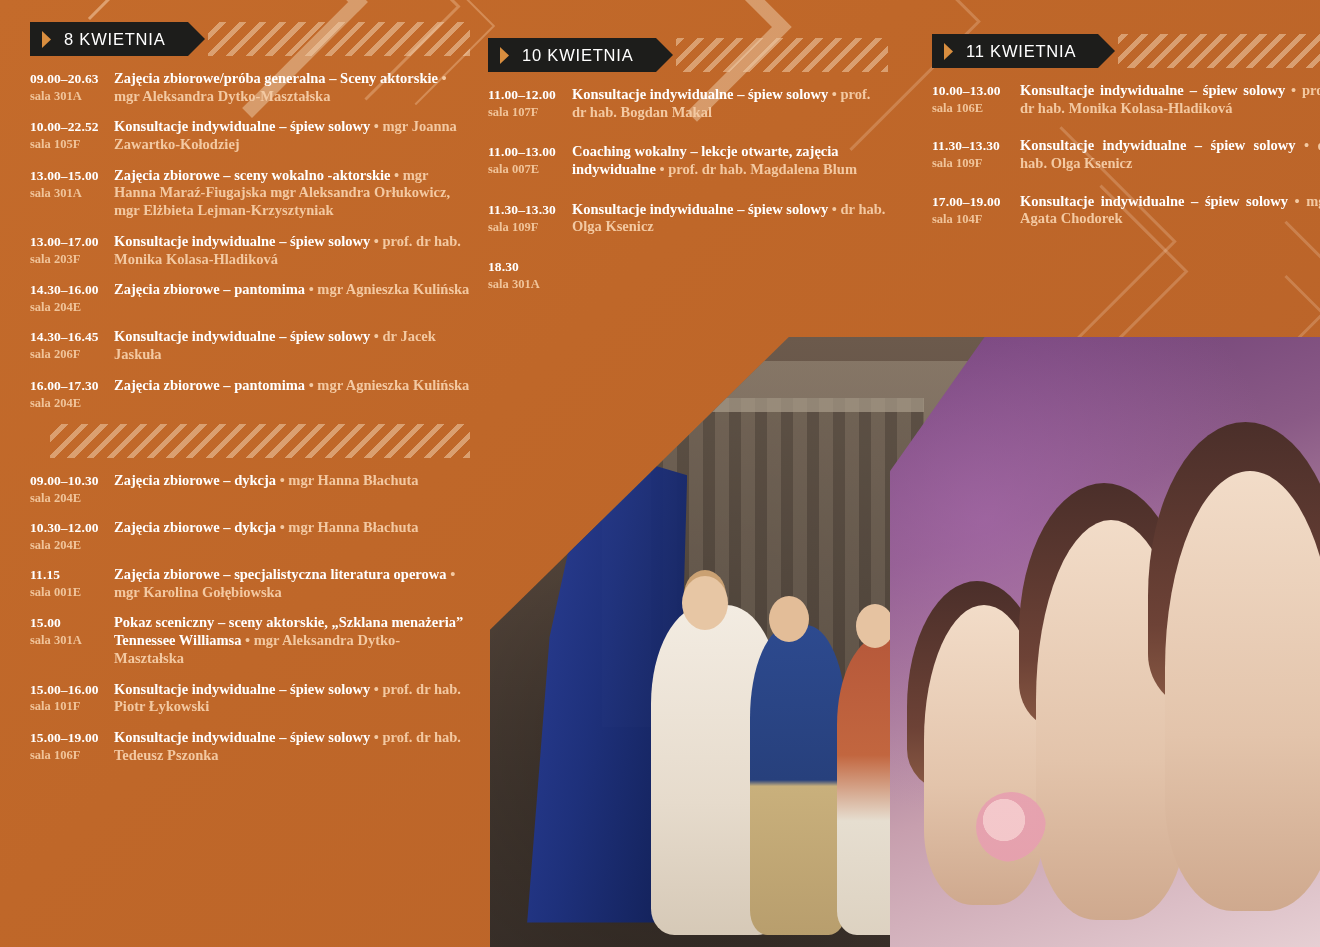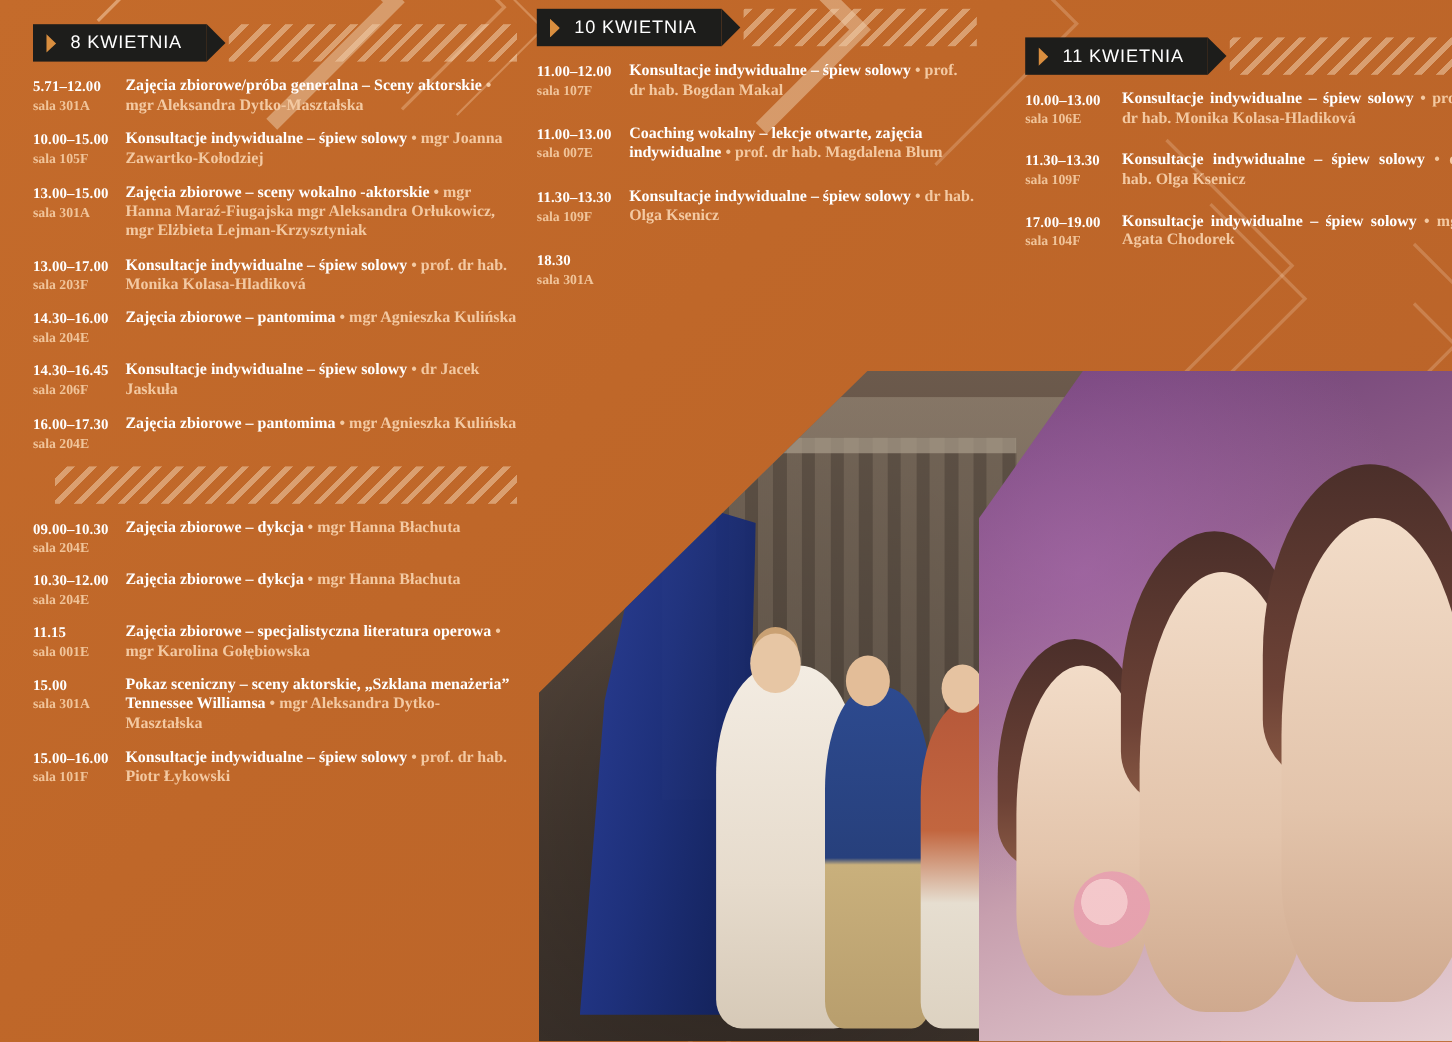--- a/index.html
+++ b/index.html
@@ -217,21 +217,21 @@
     background: radial-gradient(circle at 40% 40%, #f6c9cf 0 35%, #e79fb0 36% 70%, rgba(0,0,0,0) 71%);
     opacity: 0.9;
   }
 
   
   .col {
     position: absolute;
     z-index: 5;
   }
   .col-1 { left: 30px; top: 22px; width: 440px; }
-  .col-2 { left: 488px; top: 8px; width: 400px; }
+  .col-2 { left: 488px; top: 38px; width: 400px; }
   .col-3 { left: 932px; top: 34px; width: 400px; }
 
   .day-header {
     position: relative;
     height: 34px;
     margin-bottom: 14px;
     display: flex;
     align-items: center;
   }
   .day-header .bar {
@@ -374,32 +374,32 @@
 
     <div class="day-header">
       <div class="bar">
         <span class="day-title">8 KWIETNIA</span>
       </div>
       <div class="tail"></div>
     </div>
 
     <div class="entry">
       <div class="time">
-        <span class="hours">5.71–12.00</span>
+        <span class="hours">09.00–20.63</span>
         <span class="room">sala 301A</span>
       </div>
       <div class="desc">
         <span>Zajęcia zbiorowe/próba generalna – Sceny aktorskie</span>
         <span class="teacher">• mgr Aleksandra Dytko-Maształska</span>
       </div>
     </div>
 
     <div class="entry">
       <div class="time">
-        <span class="hours">10.00–15.00</span>
+        <span class="hours">10.00–22.52</span>
         <span class="room">sala 105F</span>
       </div>
       <div class="desc">
         <span>Konsultacje indywidualne – śpiew solowy</span>
         <span class="teacher">• mgr Joanna Zawartko-Kołodziej</span>
       </div>
     </div>
 
     <div class="entry">
       <div class="time">
@@ -508,20 +508,30 @@
       <div class="time">
         <span class="hours">15.00–16.00</span>
         <span class="room">sala 101F</span>
       </div>
       <div class="desc">
         <span>Konsultacje indywidualne – śpiew solowy</span>
         <span class="teacher">• prof. dr hab. Piotr Łykowski</span>
       </div>
     </div>
 
+    <div class="entry">
+      <div class="time">
+        <span class="hours">15.00–19.00</span>
+        <span class="room">sala 106F</span>
+      </div>
+      <div class="desc">
+        <span>Konsultacje indywidualne – śpiew solowy</span>
+        <span class="teacher">• prof. dr hab. Tedeusz Pszonka</span>
+      </div>
+    </div>
   </div>
 
   <div class="col col-2">
     <div class="day-header">
       <div class="bar">
         <span class="day-title">10 KWIETNIA</span>
       </div>
       <div class="tail"></div>
     </div>
 

